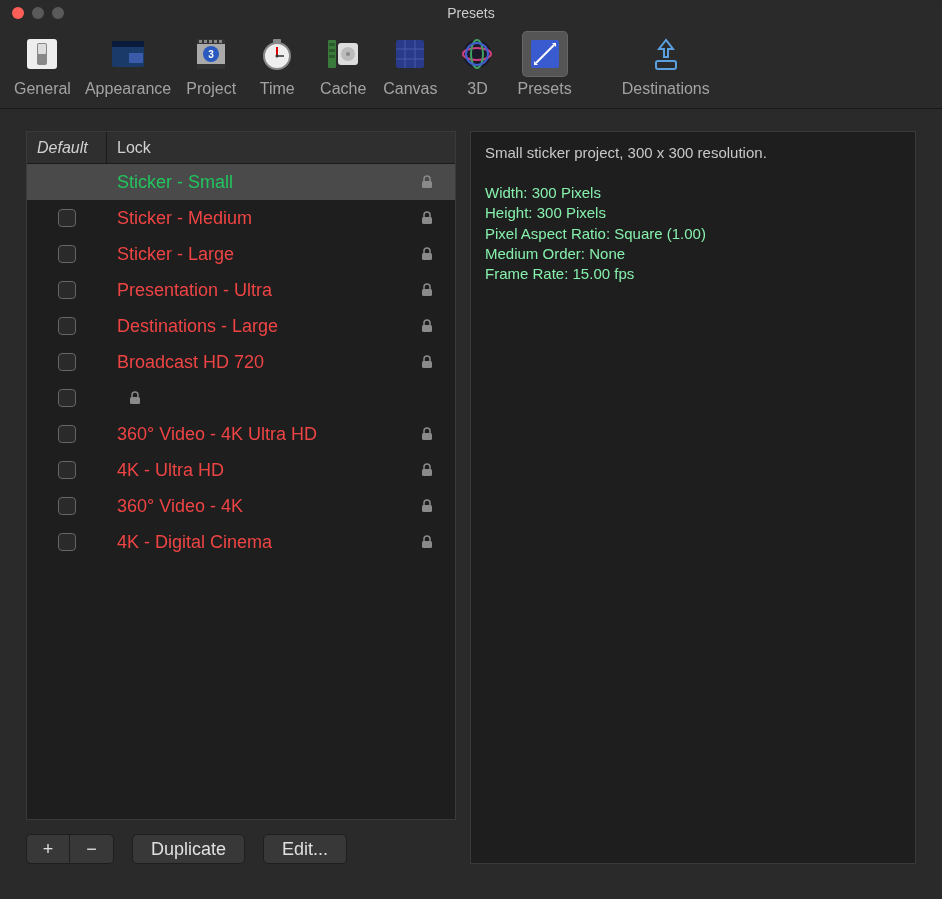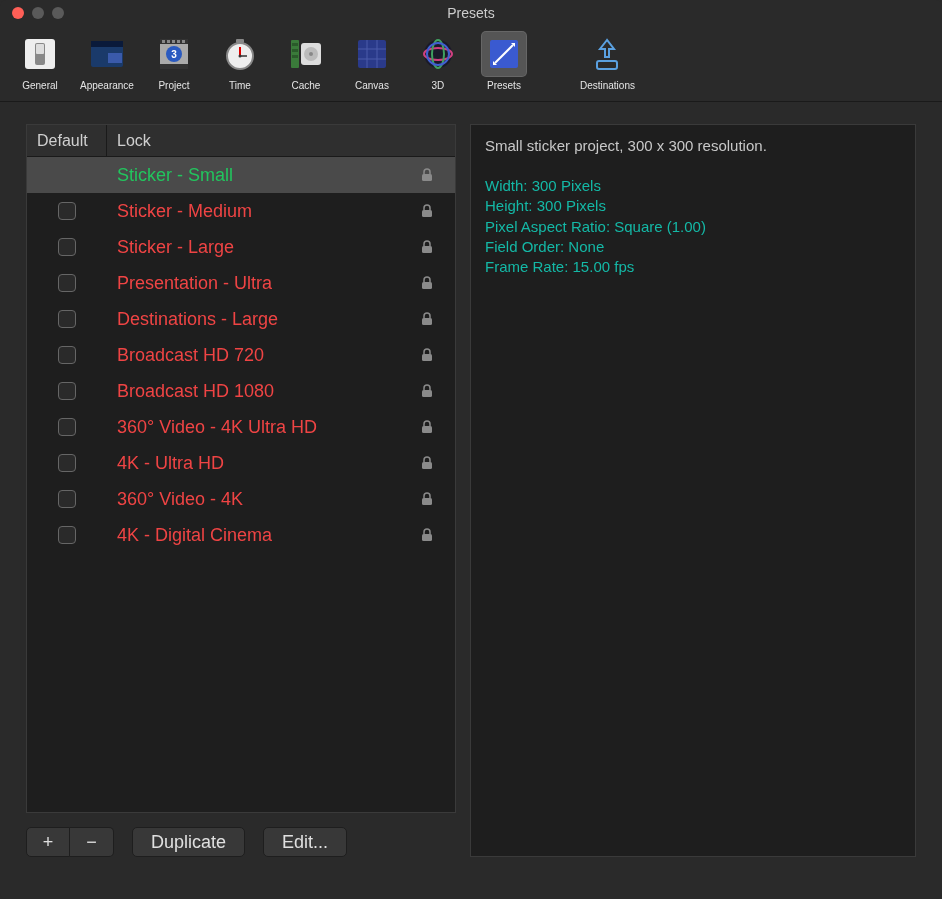--- a/index.html
+++ b/index.html
@@ -72,22 +72,22 @@
     }
     .toolbar-icon-box {
       width: 44px;
       height: 44px;
       border-radius: 4px;
       display: flex;
       align-items: center;
       justify-content: center;
     }
     .toolbar-label {
-      color: #e5e5e5;
-      font-size: 10px;
+      color: #a3a3a3;
+      font-size: 16px;
       white-space: nowrap;
     }
     .toolbar-spacer {
       width: 30px;
     }
     .content {
       display: flex;
       padding: 22px 26px;
       gap: 14px;
       height: calc(100% - 122px);
@@ -113,21 +113,21 @@
     }
     .th {
       color: #d0d0d0;
       font-size: 16px;
       padding: 5px 10px;
       border-right: 1px solid #1a1a1a;
       display: flex;
       align-items: center;
     }
     .th:last-child { border-right: none; }
-    .col-default { width: 80px; }
+    .col-default { width: 80px; font-style: italic; }
     .col-preset { flex: 1; }
     .col-lock { width: 56px; }
     .table-body {
       flex: 1;
       overflow-y: auto;
     }
     .table-row {
       display: flex;
       height: 36px;
       align-items: center;
@@ -212,21 +212,21 @@
     }
     .detail-text {
       color: #c8c8c8;
       font-size: 15px;
       line-height: 1.4;
     }
     .detail-block {
       margin-top: 20px;
     }
     .detail-row {
-      color: #14b8a6;
+      color: #86efac;
       font-size: 15px;
       line-height: 1.35;
     }
     svg { display: block; }
   </style>
 </head>
 <body>
 
 <div class="window">
   <div class="titlebar">
@@ -444,21 +444,20 @@
                     <rect x="1" y="6" width="10" height="7" rx="1.5" fill="#8a8a8a"></rect>
                     <path d="M 3 6 L 3 4 A 3 3 0 0 1 9 4 L 9 6" fill="none" stroke="#8a8a8a" stroke-width="1.5"></path>
                   </svg>
                 </span>
               </div>
             </div>
             <div class="table-row">
               <div class="td td-default">
                 <div class="checkbox"></div>
               </div>
-              <div class="td td-preset">Broadcast HD 1080</div>
               <div class="td td-lock">
                 <span class="lock-icon">
                   <svg width="12" height="14" viewBox="0 0 12 14">
                     <rect x="1" y="6" width="10" height="7" rx="1.5" fill="#8a8a8a"></rect>
                     <path d="M 3 6 L 3 4 A 3 3 0 0 1 9 4 L 9 6" fill="none" stroke="#8a8a8a" stroke-width="1.5"></path>
                   </svg>
                 </span>
               </div>
             </div>
             <div class="table-row">
@@ -538,21 +537,21 @@
         </div>
         <div class="detail-row">
           <span>Height: </span>
           <span>300 Pixels</span>
         </div>
         <div class="detail-row">
           <span>Pixel Aspect Ratio: </span>
           <span>Square (1.00)</span>
         </div>
         <div class="detail-row">
-          <span>Field Order: </span>
+          <span>Medium Order: </span>
           <span>None</span>
         </div>
         <div class="detail-row">
           <span>Frame Rate: </span>
           <span>15.00 fps</span>
         </div>
       </div>
     </div>
   </div>
 </div>

